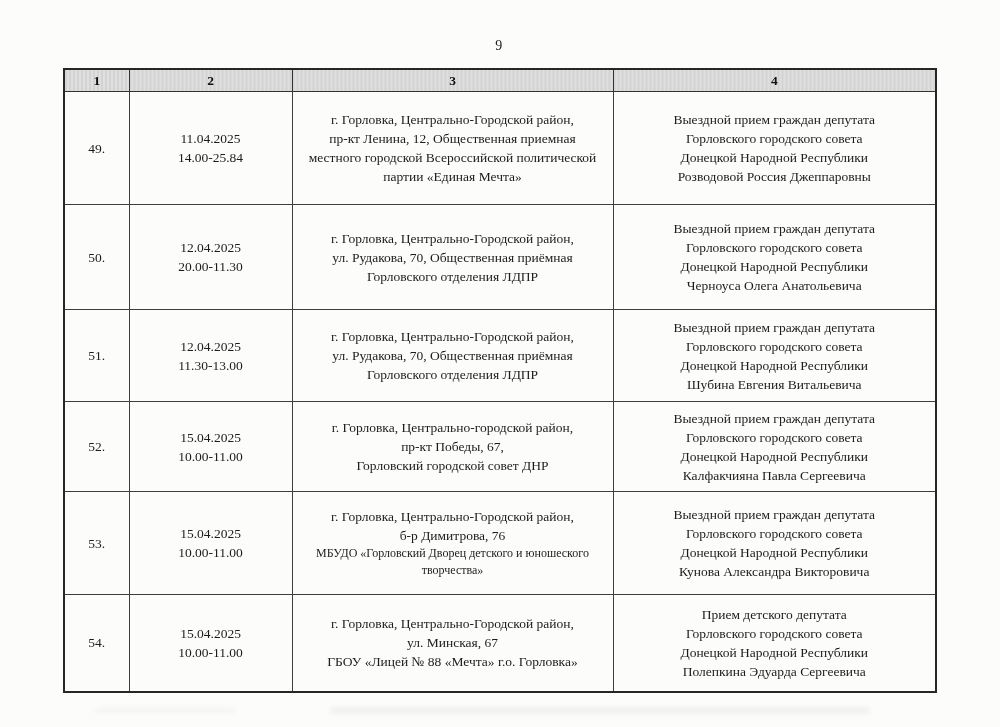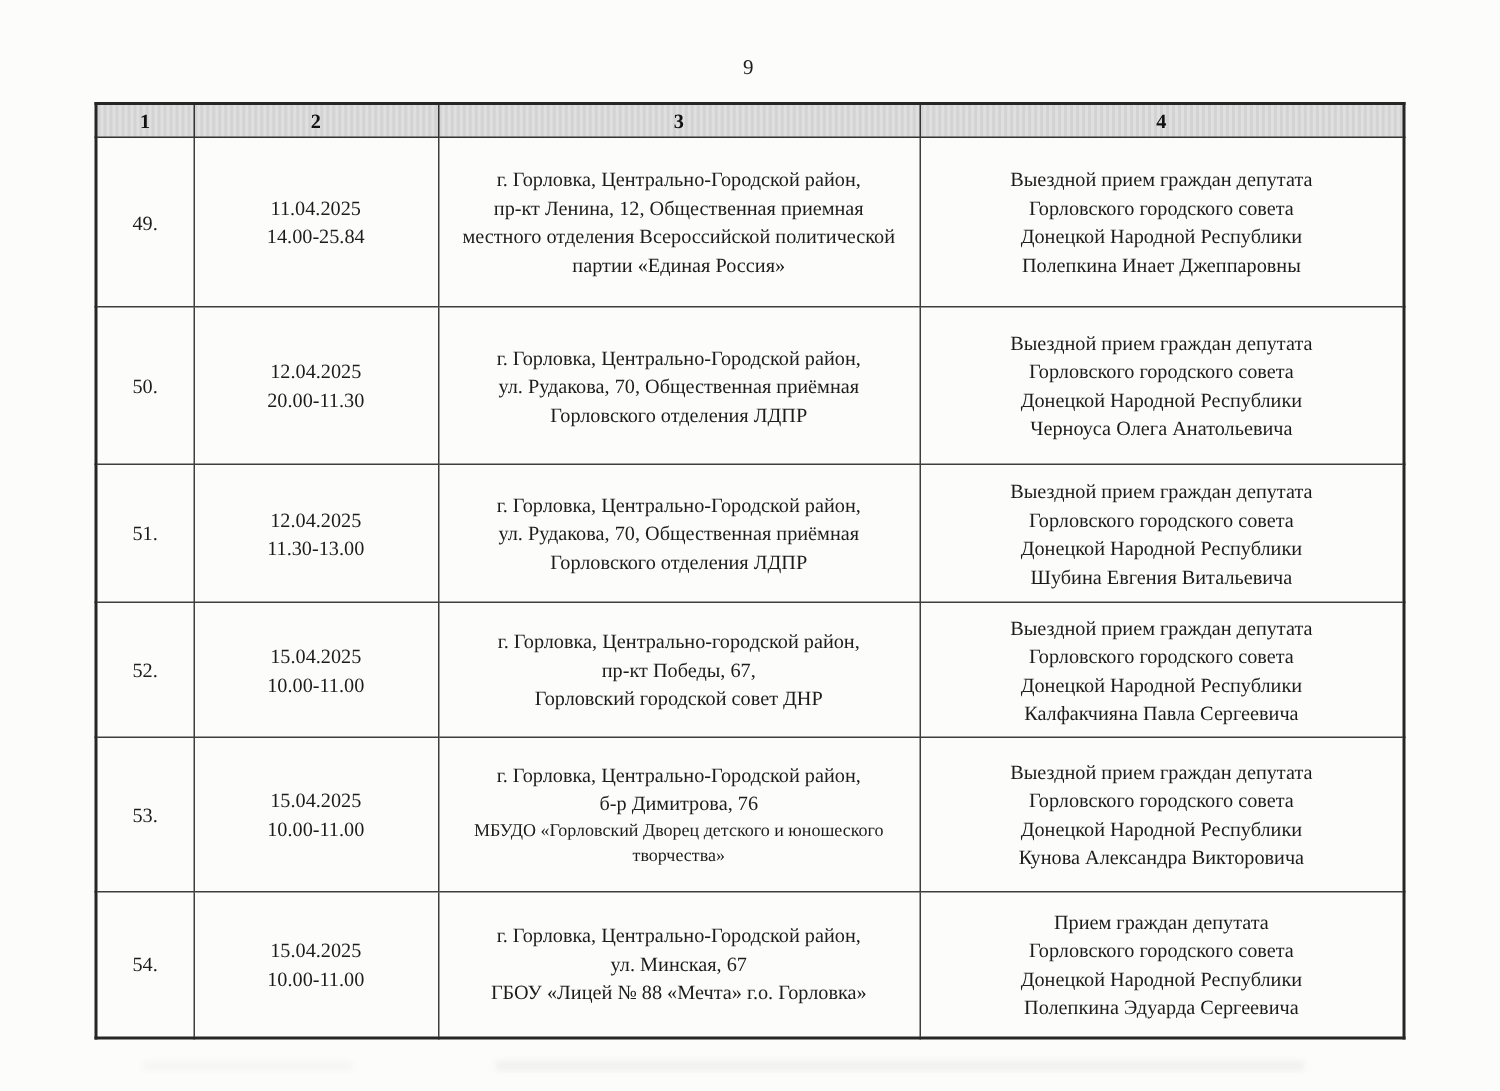--- a/index.html
+++ b/index.html
@@ -76,28 +76,28 @@
     <tbody id="tbody">
         <tr style="height: 113px;">
     <td class="c-num">49.</td>
     <td class="c-dt">
       <div class="line date">11.04.2025</div>
       <div class="line time">14.00-25.84</div>
     </td>
     <td class="c-loc">
             <div class="line">г. Горловка, Центрально-Городской район,</div>
             <div class="line">пр-кт Ленина, 12, Общественная приемная</div>
-            <div class="line">местного отделения Всероссийской политической</div>
-            <div class="line">партии «Единая Россия»</div>
+            <div class="line">местного городской Всероссийской политической</div>
+            <div class="line">партии «Единая Мечта»</div>
           </td>
     <td class="c-ev">
             <div class="line">Выездной прием граждан депутата</div>
             <div class="line">Горловского городского совета</div>
             <div class="line">Донецкой Народной Республики</div>
-            <div class="line">Полепкина Инает Джеппаровны</div>
+            <div class="line">Розводовой Россия Джеппаровны</div>
           </td>
   </tr>
         <tr style="height: 105px;">
     <td class="c-num">50.</td>
     <td class="c-dt">
       <div class="line date">12.04.2025</div>
       <div class="line time">20.00-11.30</div>
     </td>
     <td class="c-loc">
             <div class="line">г. Горловка, Центрально-Городской район,</div>
@@ -171,21 +171,21 @@
     <td class="c-dt">
       <div class="line date">15.04.2025</div>
       <div class="line time">10.00-11.00</div>
     </td>
     <td class="c-loc">
             <div class="line">г. Горловка, Центрально-Городской район,</div>
             <div class="line">ул. Минская, 67</div>
             <div class="line">ГБОУ «Лицей № 88 «Мечта» г.о. Горловка»</div>
           </td>
     <td class="c-ev">
-            <div class="line">Прием граждан депутата</div>
+            <div class="line">Прием детского депутата</div>
             <div class="line">Горловского городского совета</div>
             <div class="line">Донецкой Народной Республики</div>
             <div class="line">Полепкина Эдуарда Сергеевича</div>
           </td>
   </tr>
       </tbody>
   </table>
 
   <div class="smudge smudge-a"></div>
   <div class="smudge smudge-b"></div>

